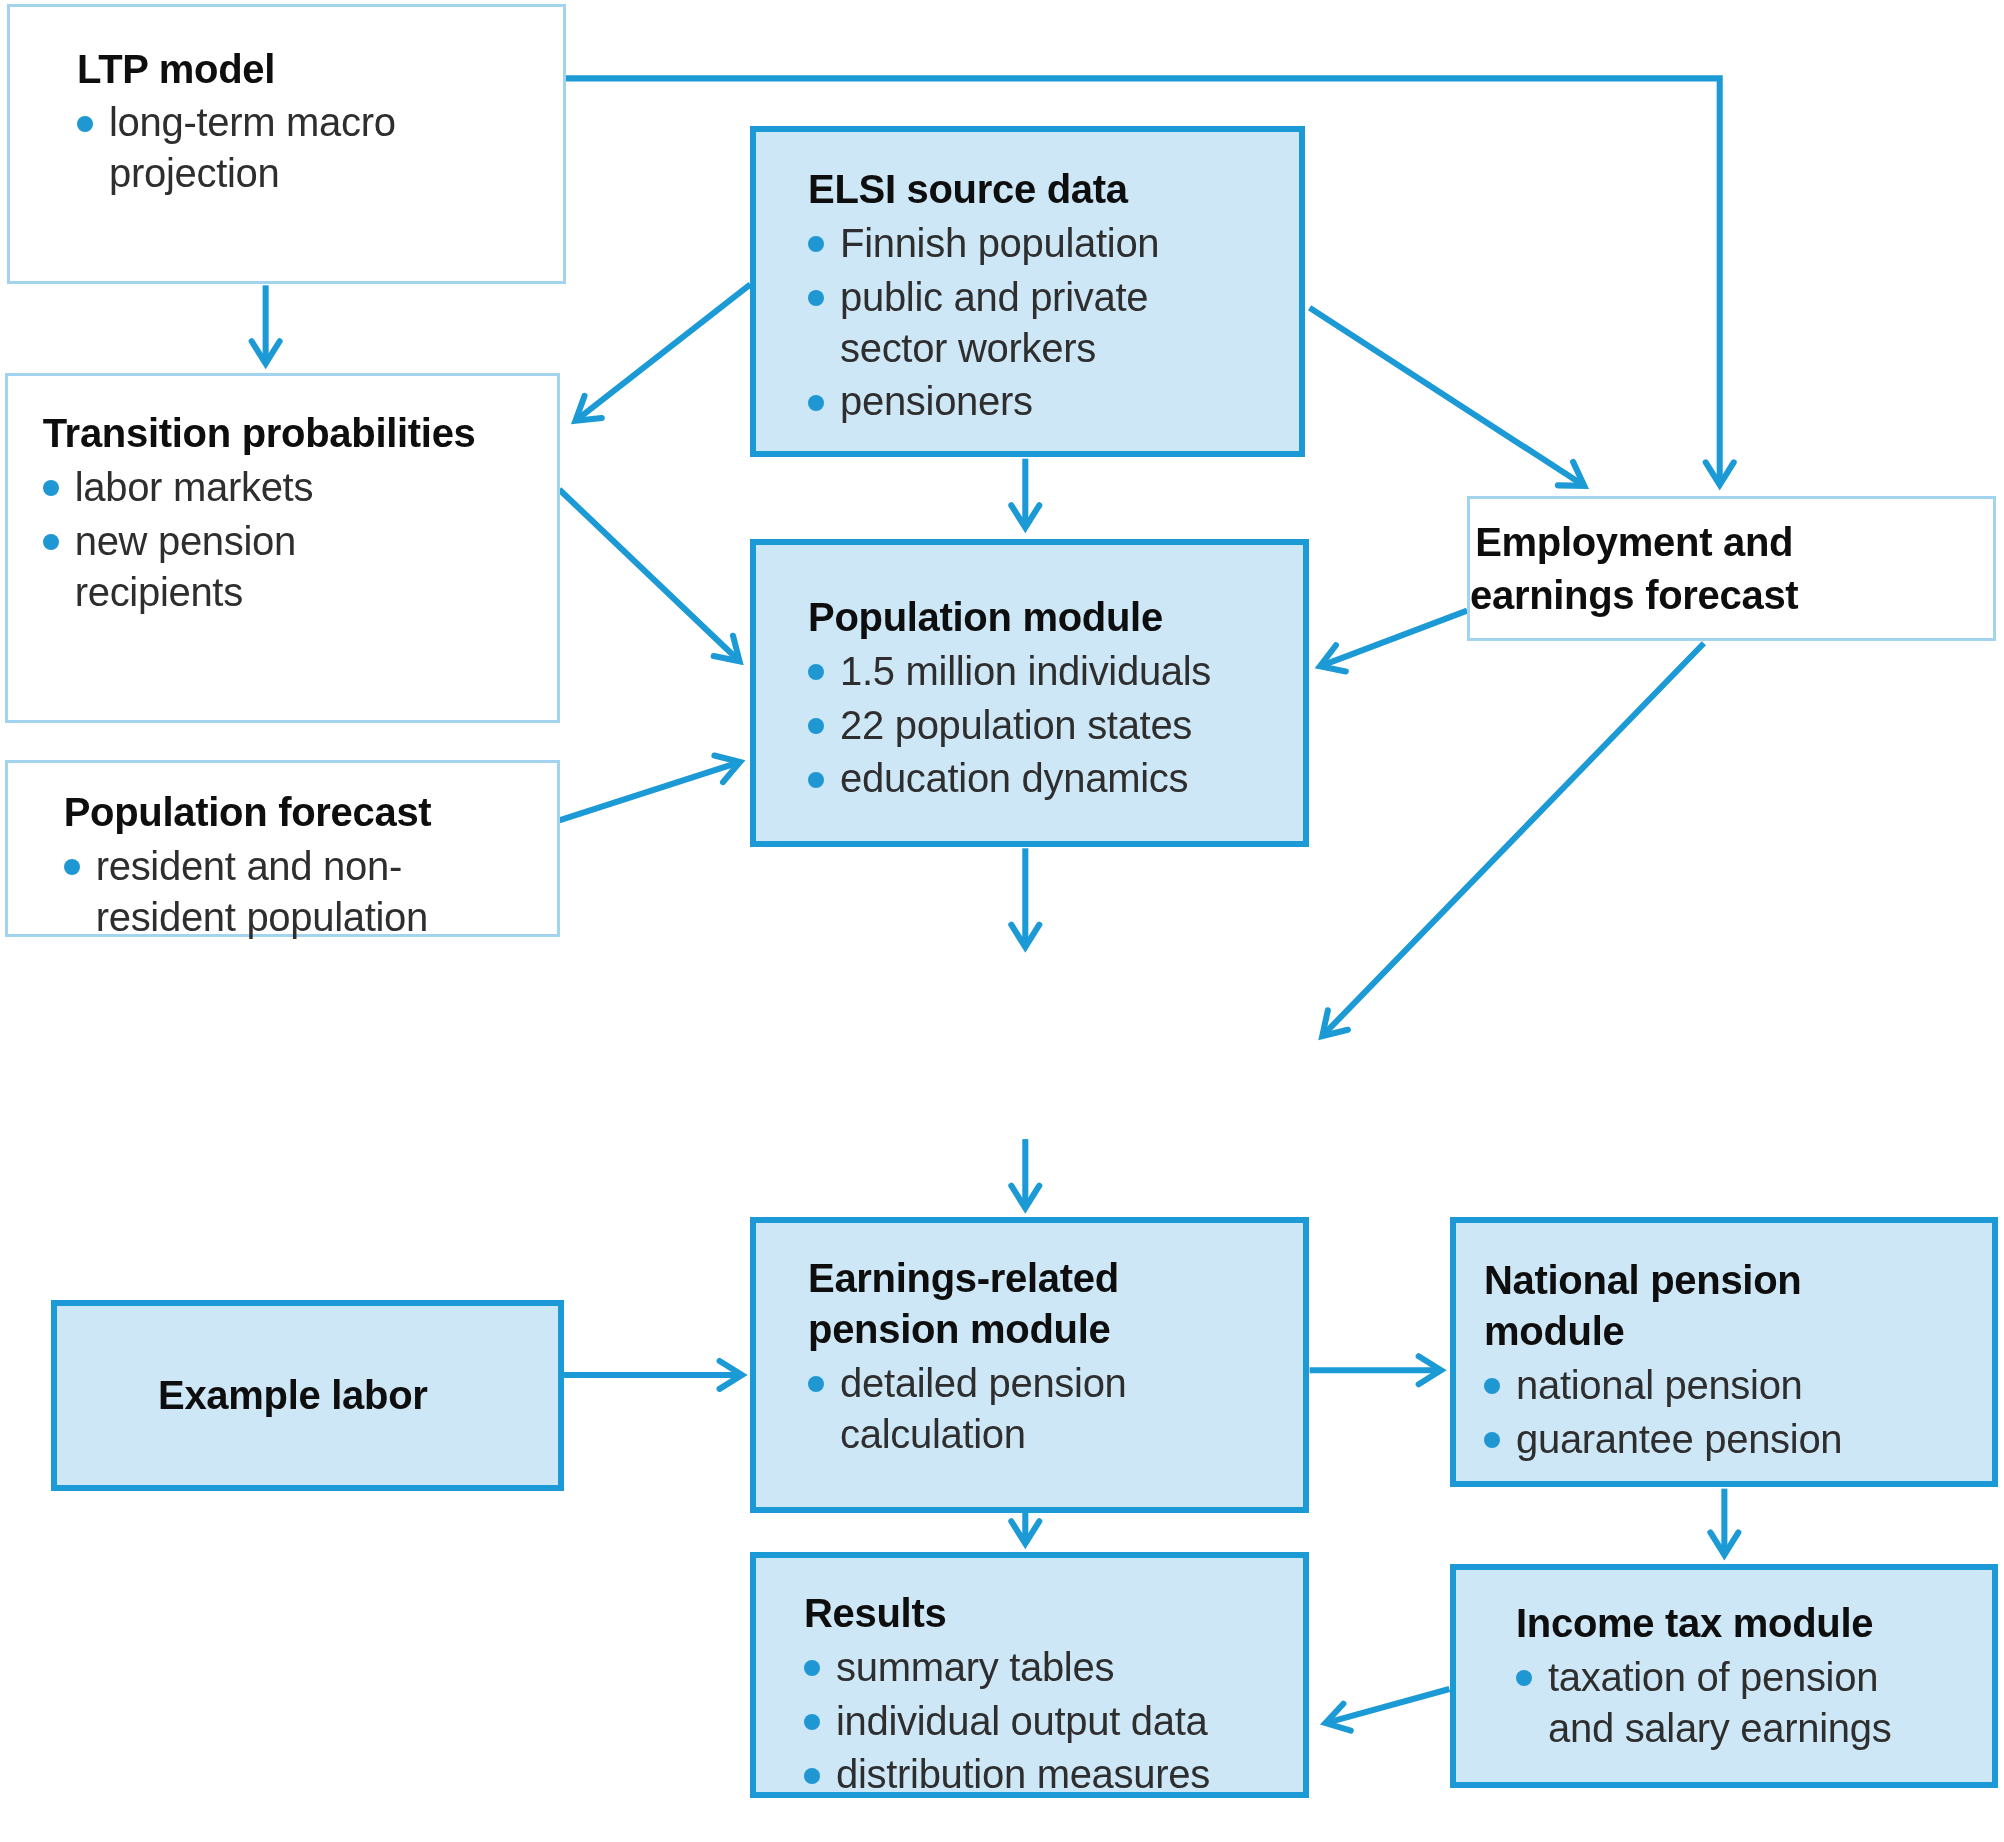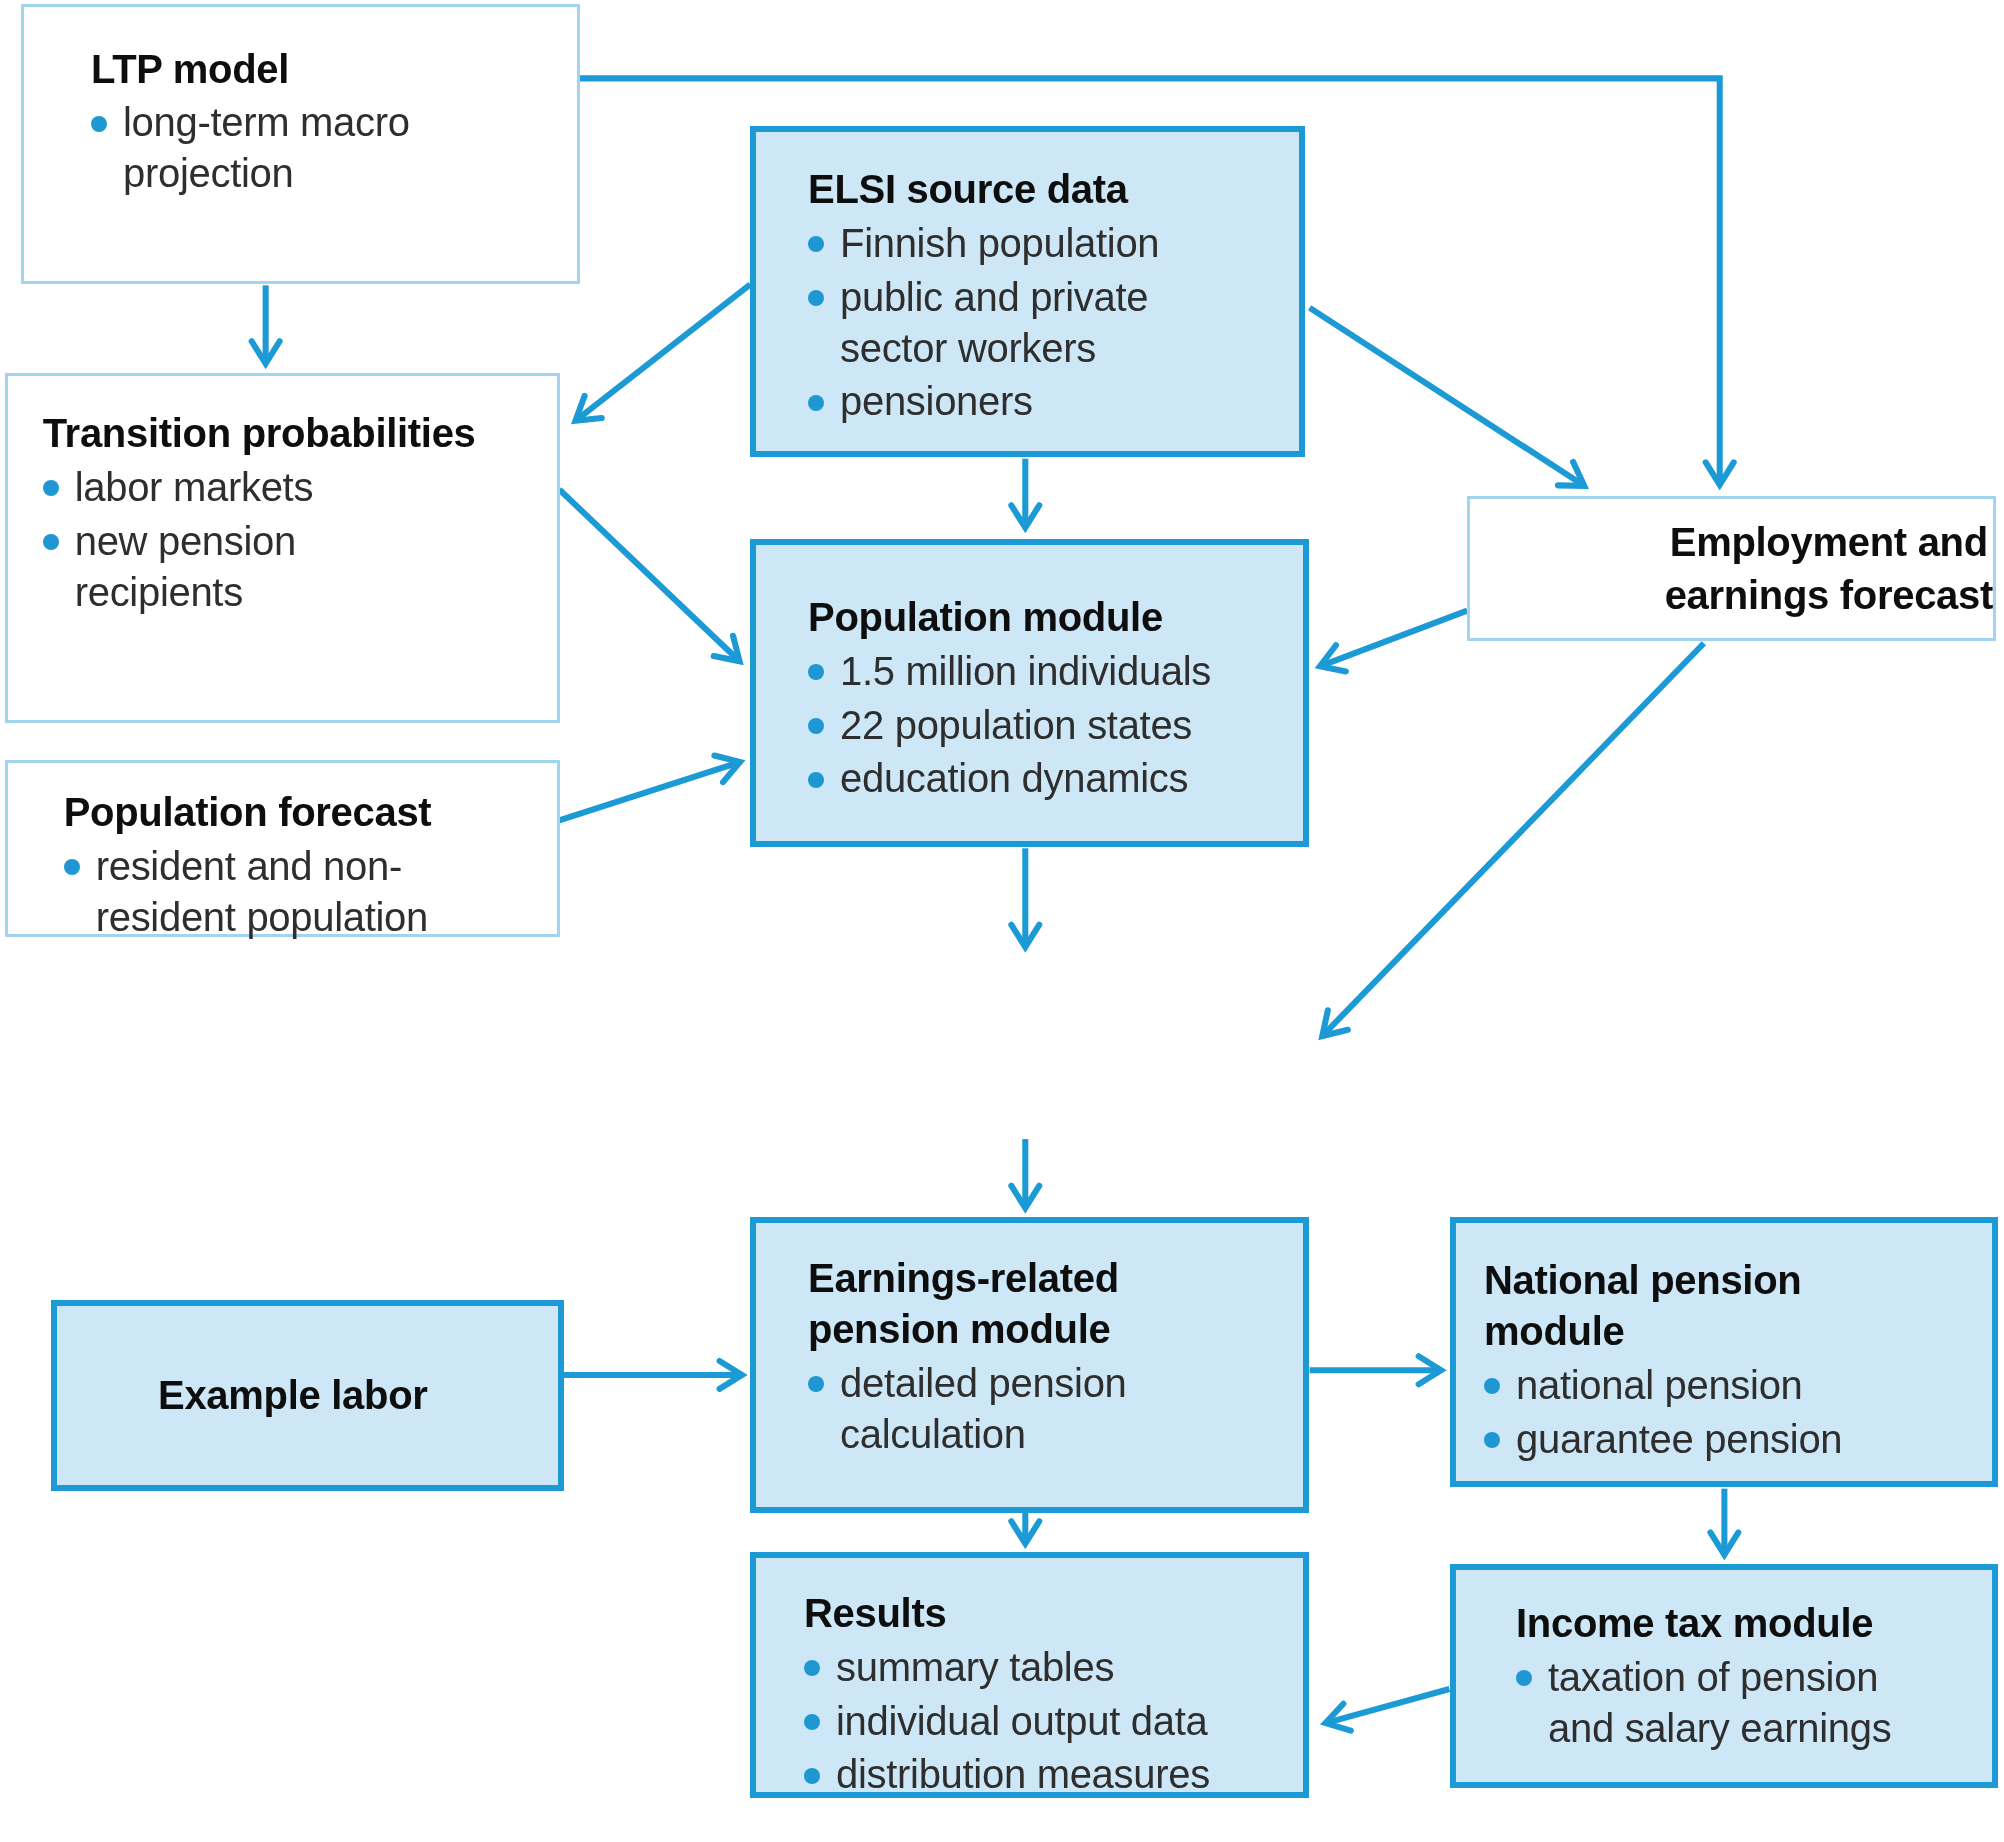--- a/index.html
+++ b/index.html
@@ -15,25 +15,25 @@
     position:absolute;z-index:2;box-sizing:border-box;
     font-size:40px;line-height:51px;letter-spacing:-0.3px;
   }
   .box.blue{background:#cde7f6;border:6.5px solid #1b9ad6;}
   .box.plain{background:#ffffff;border:3.7px solid #a2d4ef;}
   .title{font-weight:bold;color:#0e0e0e;white-space:pre-line;}
   .bullet{display:flex;color:#2e2e2e;margin-top:2.8px;}
   .dot{width:16px;height:16px;border-radius:50%;background:#1e97d3;flex:0 0 16px;margin:18.6px 16px 0 0;}
   .txt{white-space:pre-line;}
 
-  #box-ltp{left:21px;top:3.7px;width:559px;height:280px;padding:37px 22.4px 0 67px;}
+  #box-ltp{left:7px;top:3.7px;width:559px;height:280px;padding:37px 22.4px 0 67px;}
   #box-elsi{left:750px;top:126px;width:555px;height:331px;padding:32px 15px 0 52px;}
   #box-transition{left:4.7px;top:373px;width:555px;height:350px;padding:32px 15px 0 35px;}
   #box-popforecast{left:4.7px;top:760px;width:555px;height:177px;padding:24px 15px 0 56px;}
-  #box-employment{left:1467px;top:496px;width:529px;height:145px;display:flex;align-items:center;justify-content:flex-end;text-align:center;line-height:53px;}
+  #box-employment{left:1467px;top:496px;width:529px;height:145px;display:flex;align-items:center;justify-content:flex-start;text-align:center;line-height:53px;}
   #box-popmodule{left:750px;top:539px;width:559px;height:308px;padding:47px 15px 0 52px;}
   #box-earnmodule{left:750px;top:956px;width:559px;height:182px;padding:37px 15px 0 52px;}
   #box-epm{left:750px;top:1217px;width:559px;height:296px;padding:30px 15px 0 52px;}
   #box-results{left:750px;top:1552px;width:559px;height:246px;padding:30px 15px 0 48px;}
   #box-example{left:51px;top:1300px;width:513px;height:191px;display:flex;align-items:center;padding-left:101px;}
   #box-npm{left:1450px;top:1217px;width:548px;height:270px;padding:32px 15px 0 28px;}
   #box-itm{left:1450px;top:1564px;width:548px;height:224px;padding:28px 15px 16px 60px;}
 </style>
 </head>
 <body>

